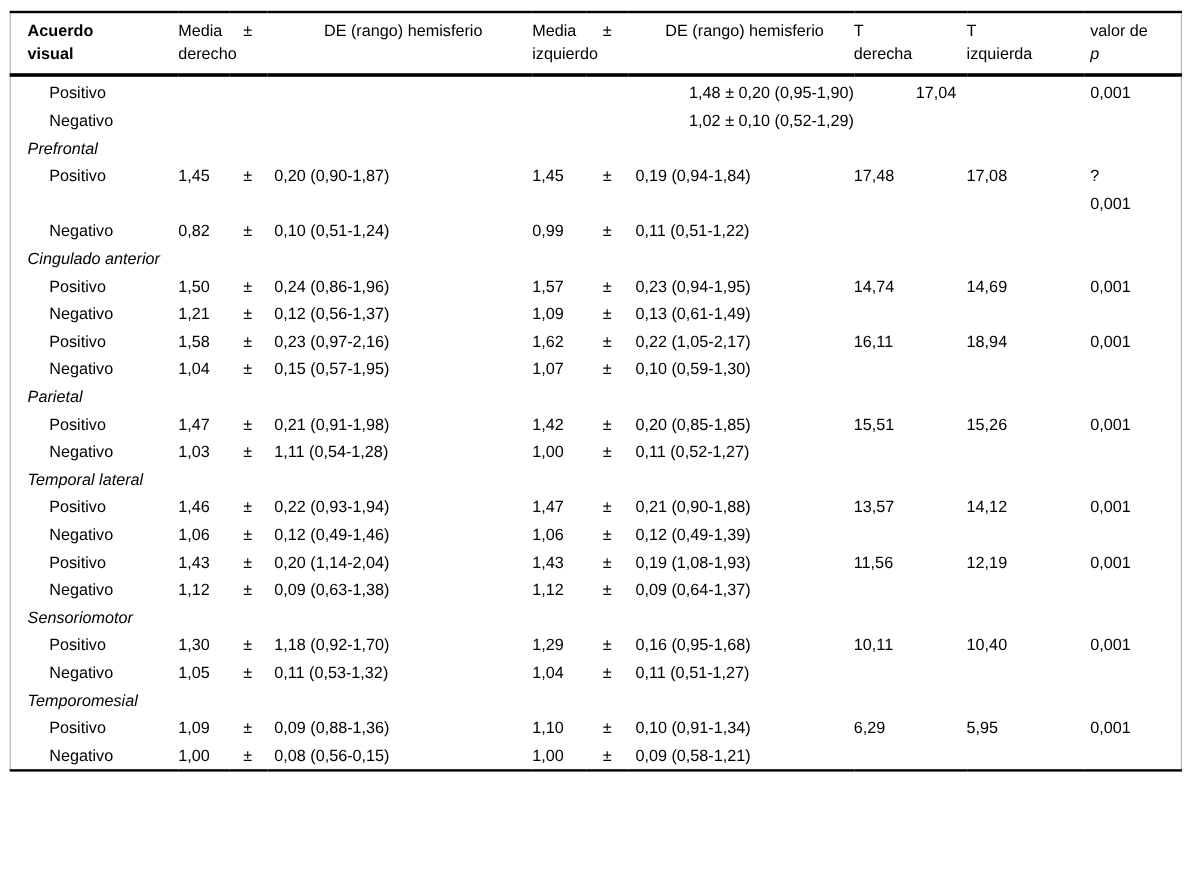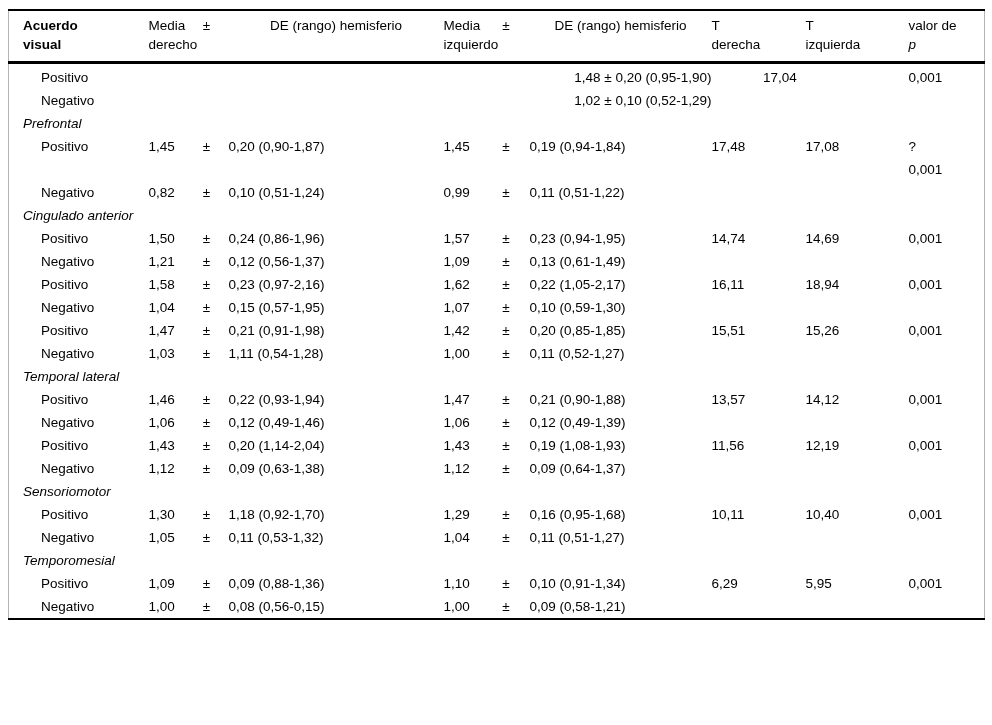--- a/index.html
+++ b/index.html
@@ -205,20 +205,23 @@
           <td class="pm">±</td>
           <td class="de-cell">0,15 (0,57-1,95)</td>
           <td class="num">1,07</td>
           <td class="pm">±</td>
           <td class="de-cell">0,10 (0,59-1,30)</td>
           <td></td>
           <td></td>
           <td class="pcell"></td>
         </tr>
         <tr>
+          <td class="region" colspan="10">Parietal</td>
+        </tr>
+        <tr>
           <td class="sub-label">Positivo</td>
           <td class="num">1,47</td>
           <td class="pm">±</td>
           <td class="de-cell">0,21 (0,91-1,98)</td>
           <td class="num">1,42</td>
           <td class="pm">±</td>
           <td class="de-cell">0,20 (0,85-1,85)</td>
           <td>15,51</td>
           <td>15,26</td>
           <td class="pcell">0,001</td>

